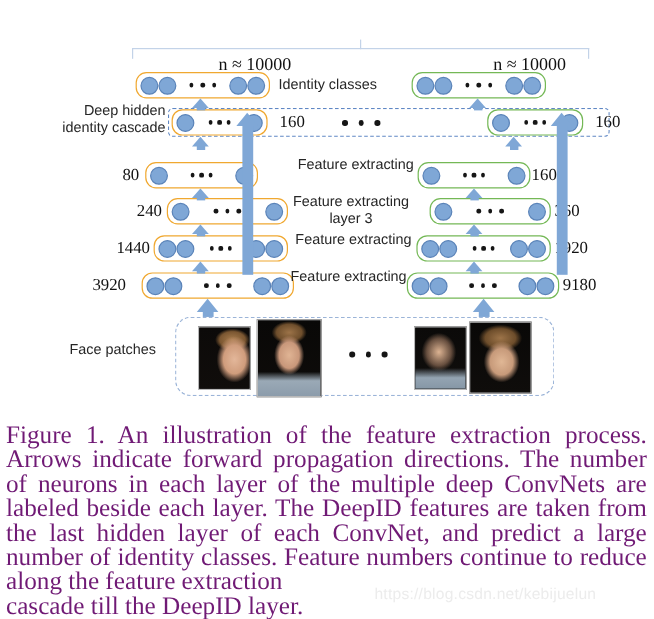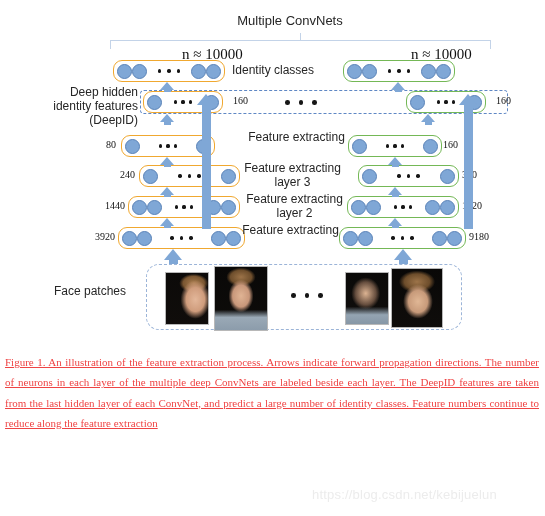--- a/index.html
+++ b/index.html
@@ -20,21 +20,21 @@
     font-size:12px;
     color:#262626;
     line-height:13.5px;
     white-space:pre;
   }
   .lbl.center{text-align:center;}
   .lbl.right{text-align:right;}
   .num{
     position:absolute;
     font-family:"Liberation Serif", serif;
-    font-size:10px;
+    font-size:14px;
     color:#111;
     white-space:nowrap;
   }
   .approx{
     position:absolute;
     font-family:"Liberation Serif", serif;
     font-size:15px;
     color:#111;
     white-space:nowrap;
   }
@@ -113,44 +113,42 @@
   .bracket .tick{position:absolute;width:1.4px;background:#c3d3e8;}
 
   
   .face{position:absolute;border:1px solid #b8b8b8;overflow:hidden;background:#111;}
   .face .bg{position:absolute;left:0;top:0;right:0;bottom:0;}
 
   
   #caption{
     position:absolute;left:5px;top:352px;width:534px;
     font-family:"Liberation Serif", serif;
-    font-size:11px;
+    font-size:21px;
     line-height:20.4px;
-    color:#ef4444;
+    color:#701a75;
     text-align:justify;
     text-justify:inter-word;
-    text-decoration:underline;
   }
   #caption .last{text-align:left;}
 
   #watermark{
     position:absolute;left:312px;top:487px;
     font-family:"Liberation Sans", sans-serif;
     font-size:13px;
     color:#ececec;
     white-space:nowrap;
     letter-spacing:.2px;
   }
 </style>
 </head>
 <body>
 
 <div id="fig">
 
-  <div class="lbl center" style="left:225px;top:14px;width:130px;font-size:13px;">Multiple ConvNets</div>
 
   <div class="bracket" style="left:110px;top:40px;width:381px;height:10px;">
     <div class="hline" style="width:381px;"></div>
     <div class="lend" style="height:9px;"></div>
     <div class="rend" style="height:9px;"></div>
     <div class="tick" style="left:190px;top:-7px;height:8px;"></div>
   </div>
 
   <div class="approx" style="left:182px;top:46px;">n ≈ 10000</div>
   <div class="approx" style="left:411px;top:46px;">n ≈ 10000</div>
@@ -243,21 +241,21 @@
     <span class="dots">
         <i></i>
         <i></i>
         <i></i>
       </span>
     <span class="grp">
         <i class="node"></i>
         <i class="node"></i>
       </span>
   </div>
-  <div class="num" style="left:77px;top:231px;width:38px;text-align:right;">3920</div>
+  <div class="num" style="left:77px;top:231px;width:38px;text-align:left;">3920</div>
 
   <div class="arrow" style="left:159px;top:82px;width:16px;height:10px;">
     <div class="stem" style="left:4.5px;top:5px;width:7px;height:5px;"></div>
     <div class="head" style="left:1px;top:0px;"></div>
   </div>
   <div class="arrow" style="left:159px;top:114px;width:16px;height:10px;">
     <div class="stem" style="left:4.5px;top:5px;width:7px;height:6px;"></div>
     <div class="head" style="left:1px;top:0px;"></div>
   </div>
   <div class="arrow" style="left:159px;top:157px;width:16px;height:9px;">
@@ -284,21 +282,20 @@
   </div>
 
   <div class="lbl" style="left:232px;top:64px;width:110px;">Identity classes</div>
 
   <div class="lbl center" style="left:244px;top:131px;width:105px;">Feature extracting</div>
 
   <div class="lbl center" style="left:240px;top:162px;width:105px;">Feature extracting</div>
   <div class="lbl center" style="left:240px;top:176px;width:105px;">layer 3</div>
 
   <div class="lbl center" style="left:242px;top:193px;width:105px;">Feature extracting</div>
-  <div class="lbl center" style="left:242px;top:207px;width:105px;">layer 2</div>
 
   <div class="lbl center" style="left:238px;top:224px;width:105px;">Feature extracting</div>
 
   <div class="bigdots" style="left:285px;top:100px;">
     <i></i>
       <i></i>
       <i></i>
   </div>
 
   <div class="row green" style="left:343px;top:60px;width:112px;height:22px;">
@@ -421,24 +418,23 @@
     <div class="stem" style="left:5.5px;top:10px;width:9px;height:125px;"></div>
     <div class="head" style="left:1px;top:0px;"></div>
   </div>
 
   <div class="arrow big" style="left:393px;top:249px;width:20px;height:25px;">
     <div class="stem" style="left:5.5px;top:9px;width:9px;height:16px;"></div>
     <div class="head" style="left:1px;top:0px;"></div>
   </div>
 
   <div class="lbl right" style="left:12px;top:86px;width:126px;">Deep hidden</div>
-  <div class="lbl right" style="left:12px;top:100px;width:126px;">identity features</div>
-  <div class="lbl right" style="left:12px;top:114px;width:126px;">(DeepID)</div>
-
-  <div class="lbl right" style="left:18px;top:285px;width:108px;">Face patches</div>
+  <div class="lbl right" style="left:12px;top:100px;width:126px;">identity cascade</div>
+
+  <div class="lbl right" style="left:40px;top:285px;width:108px;text-align:center;">Face patches</div>
 
   <div class="patches-band" style="left:146px;top:264px;width:316px;height:66px;"></div>
 
   <div class="face" style="left:165px;top:272px;width:42px;height:51px;">
     <div class="bg" style="background:
         radial-gradient(ellipse 20px 26px at 70% 52%, #e3b79a 0%, #cf9c7c 46%, rgba(60,40,30,0) 74%),
         radial-gradient(ellipse 17px 11px at 66% 20%, #a87c4d 0%, #7a5631 62%, rgba(30,20,10,0) 85%),
         linear-gradient(180deg,#0c0a09 0%,#100d0b 100%);"></div>
   </div>
 
@@ -467,15 +463,16 @@
     <div class="bg" style="background:
         radial-gradient(ellipse 19px 22px at 52% 56%, #e0b795 0%, #c79a7a 50%, rgba(40,28,20,0) 78%),
         radial-gradient(ellipse 21px 13px at 50% 22%, #9d7449 0%, #6d4d2b 60%, rgba(25,16,9,0) 86%),
         linear-gradient(180deg,#090807 0%,#0f0d0b 100%);"></div>
   </div>
 
 </div>
 
 <div id="caption">
   <div>Figure 1. An illustration of the feature extraction process. Arrows indicate forward propagation directions. The number of neurons in each layer of the multiple deep ConvNets are labeled beside each layer.  The DeepID features are taken from the last hidden layer of each ConvNet, and predict a large number of identity classes. Feature numbers continue to reduce along the feature extraction</div>
+  <div class="last">cascade till the DeepID layer.</div>
 </div>
 
 <div id="watermark">https://blog.csdn.net/kebijuelun</div>
 
 </body></html>

